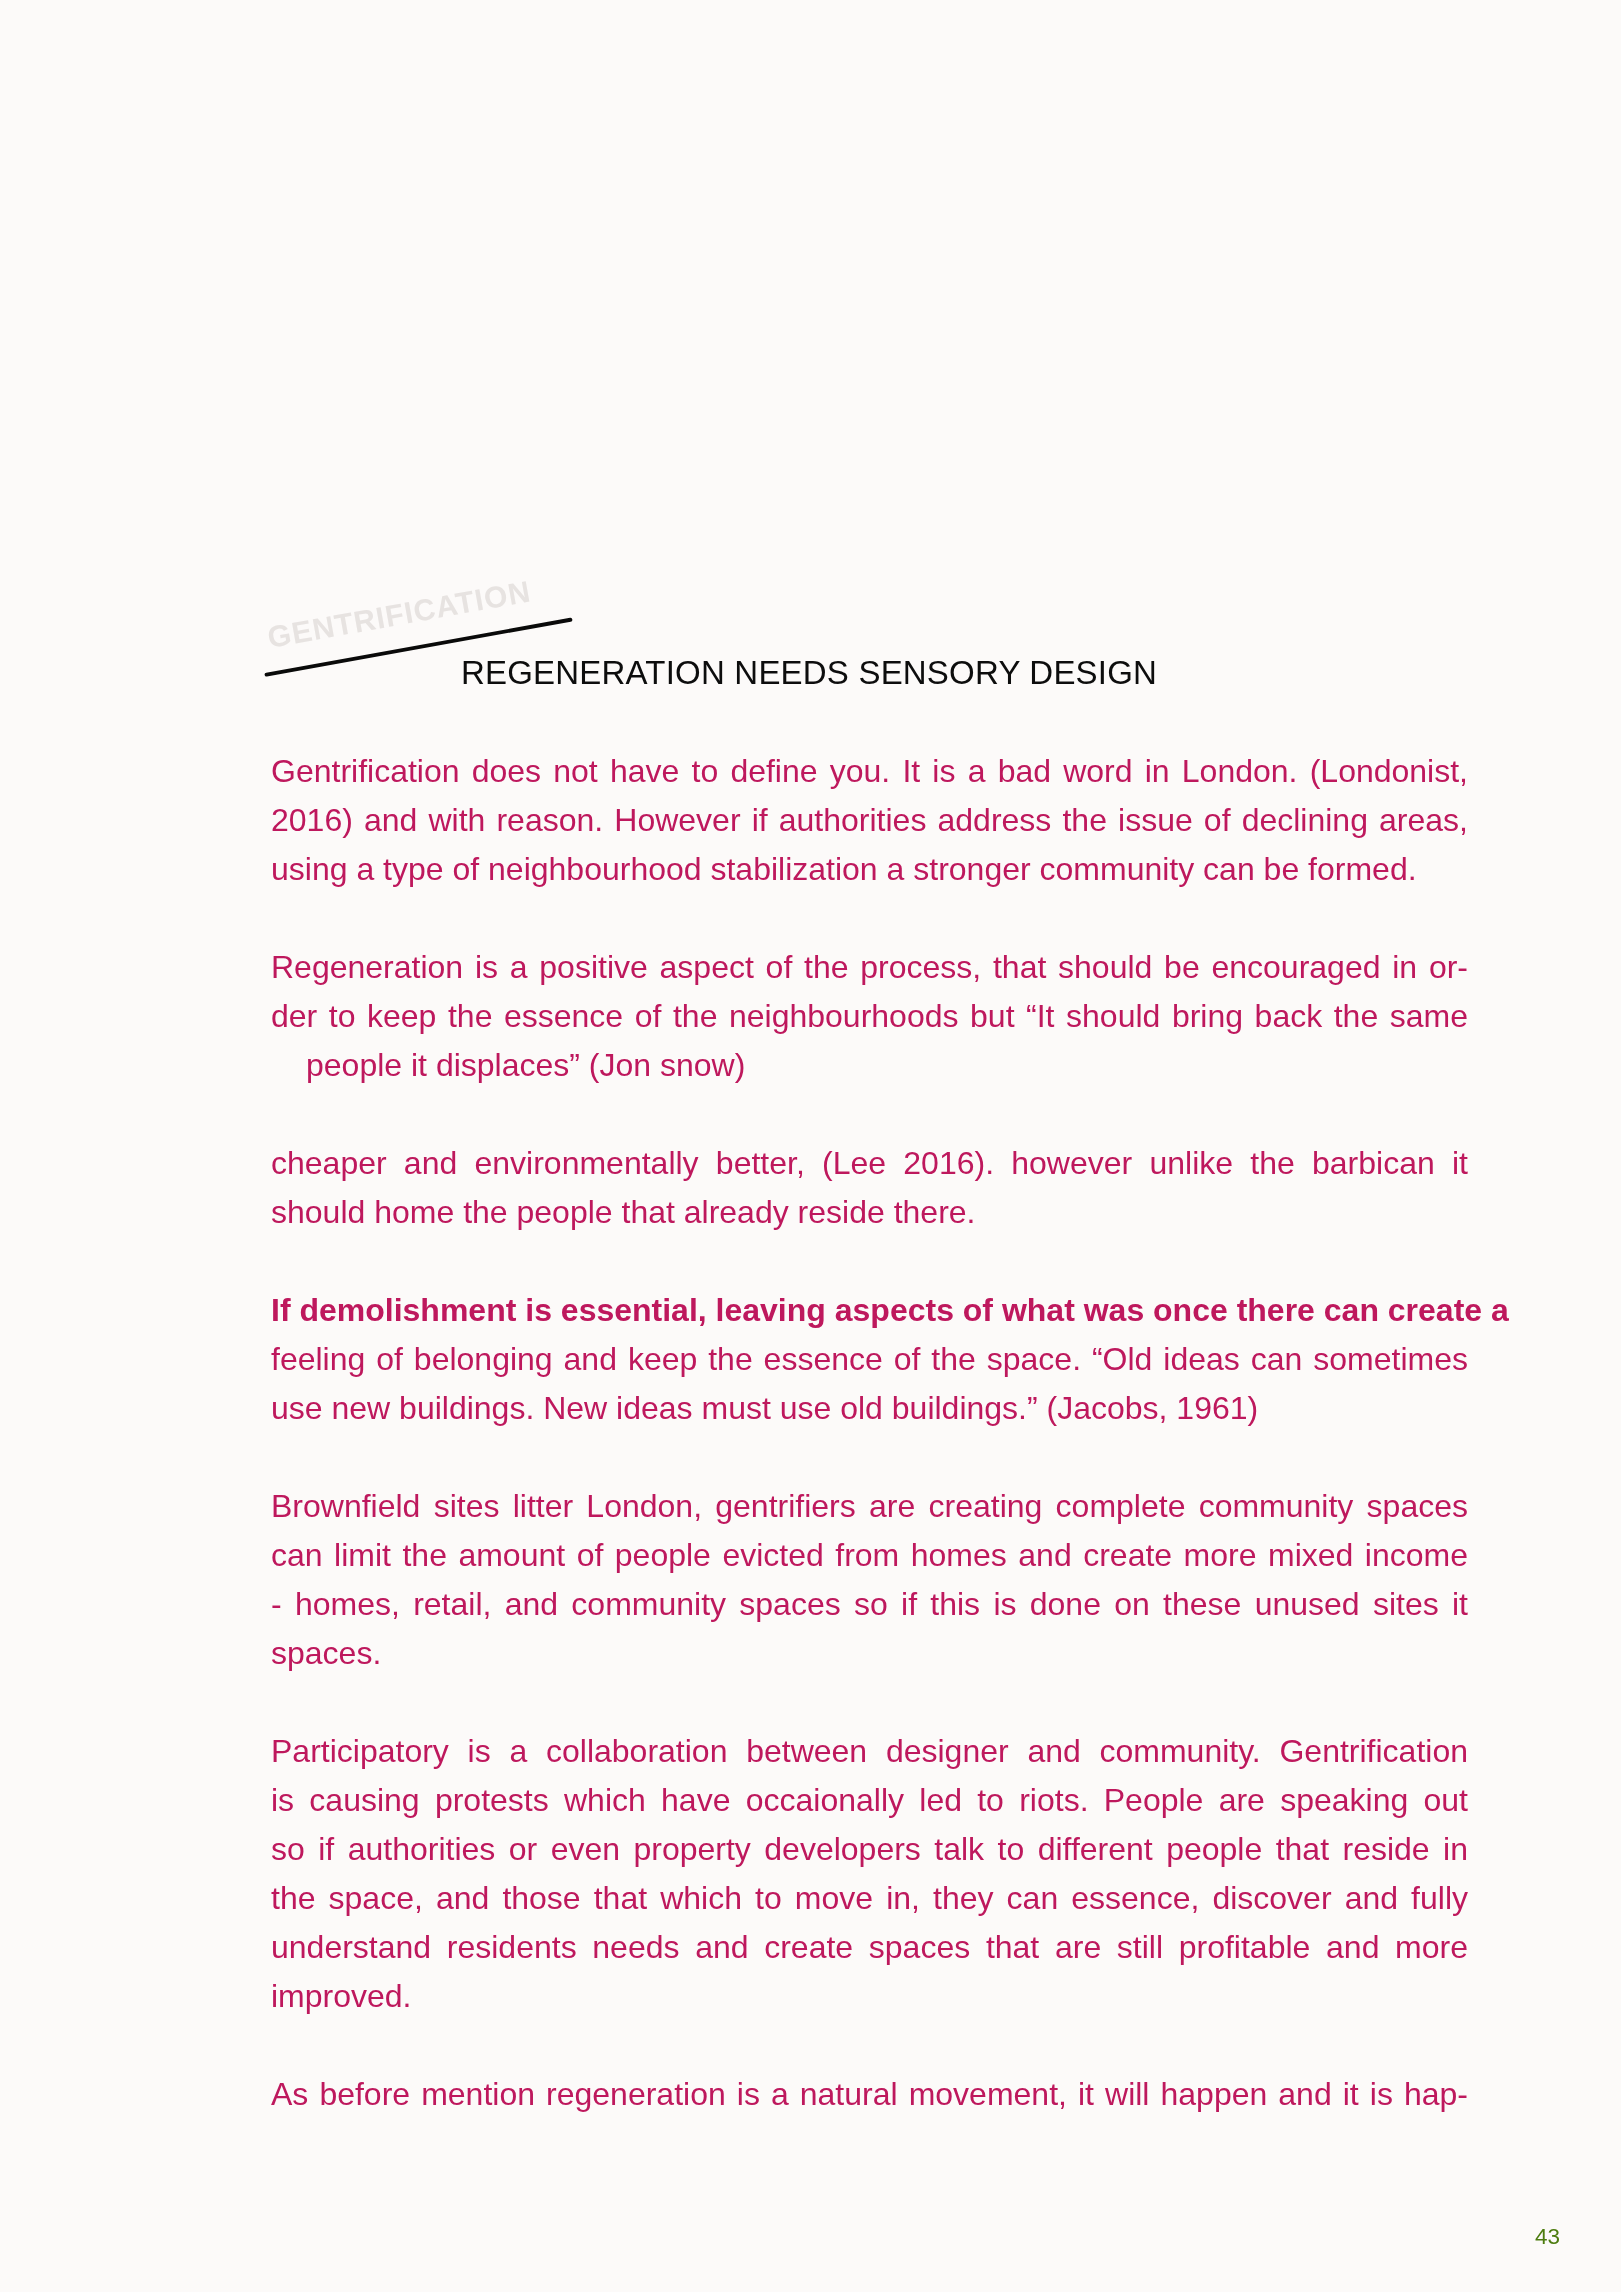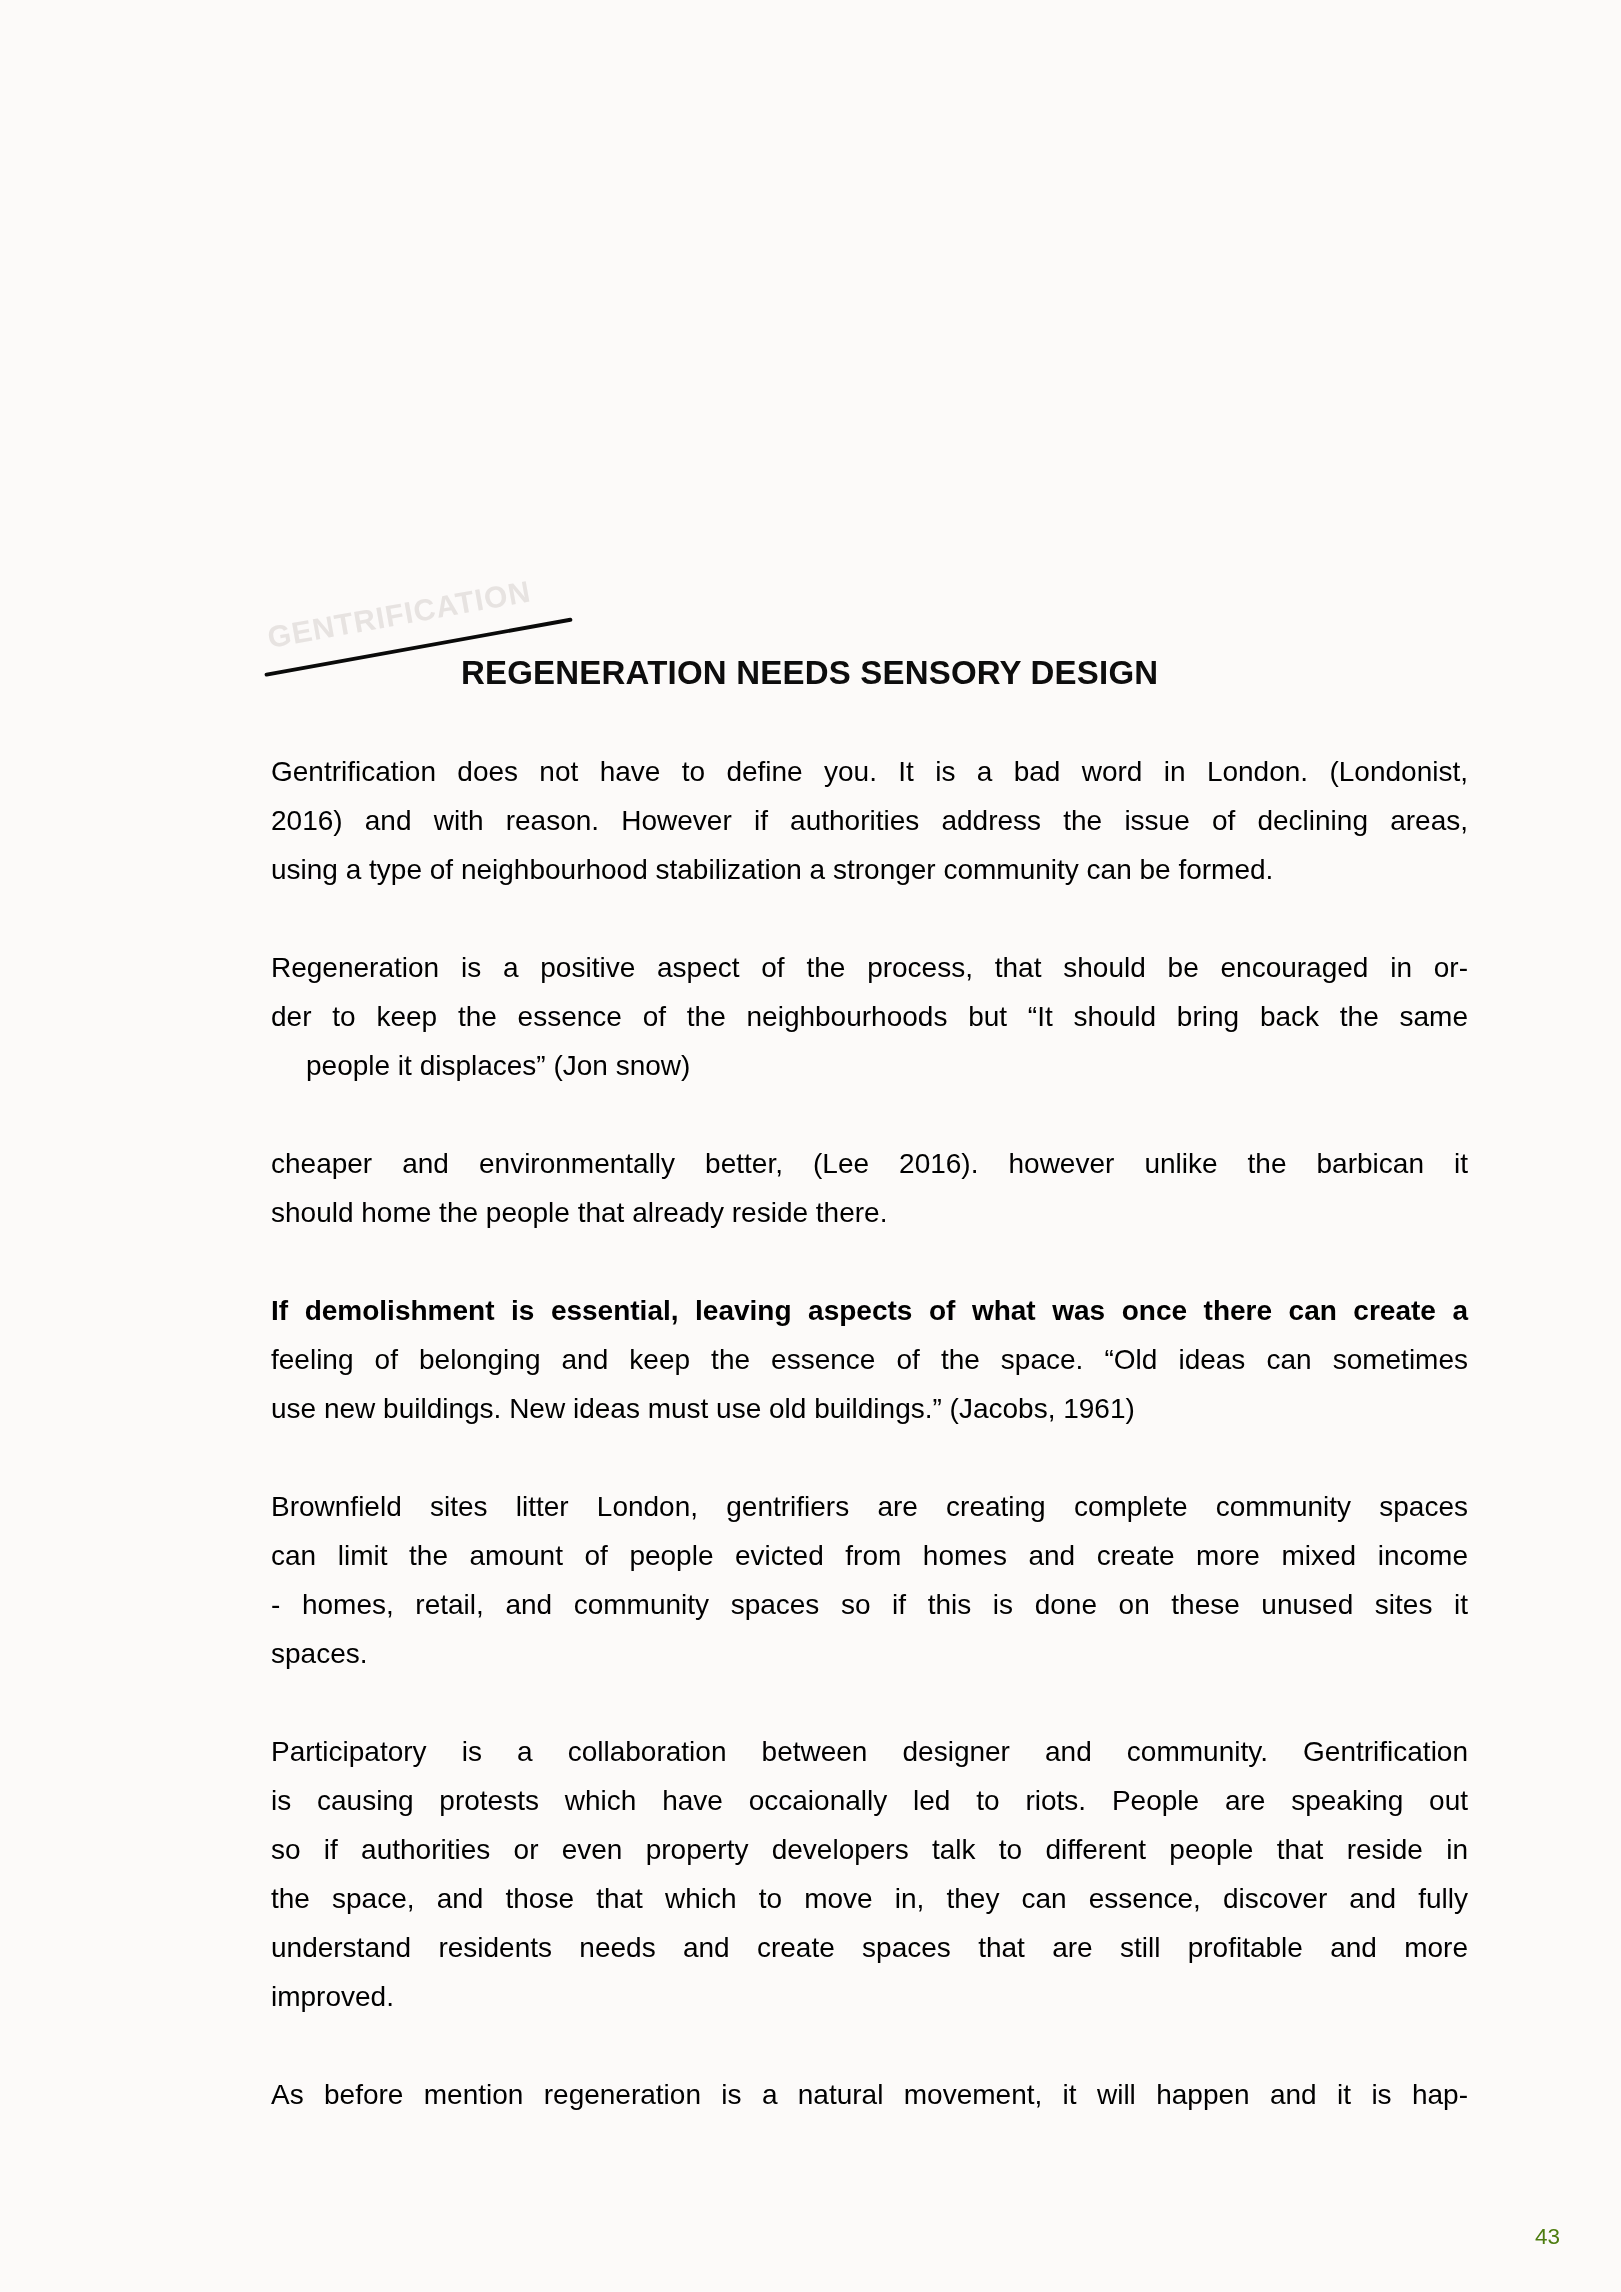--- a/index.html
+++ b/index.html
@@ -36,42 +36,42 @@
     pointer-events: none;
   }
 
   .heading {
     position: absolute;
     left: 461px;
     top: 651px;
     width: 745px;
     margin: 0;
     font-family: "Liberation Sans", sans-serif;
-    font-weight: 700;
+    font-weight: 400;
     font-size: 33px;
     line-height: 43px;
     letter-spacing: 0.2px;
     color: #0d0d0d;
     white-space: nowrap;
   }
 
   .body-text {
     position: absolute;
     left: 271px;
     top: 747px;
     width: 1197px;
   }
   .para { margin: 0 0 49px 0; }
   .line {
     display: block;
     height: 49px;
     line-height: 49px;
-    font-size: 28px;
+    font-size: 32px;
     font-weight: 400;
-    color: #000000;
+    color: #be185d;
     text-align: justify;
     text-align-last: justify;
     white-space: nowrap;
     overflow: visible;
   }
   .line.last { text-align-last: left; }
 
   .page-number {
     position: absolute;
     left: 1535px;

